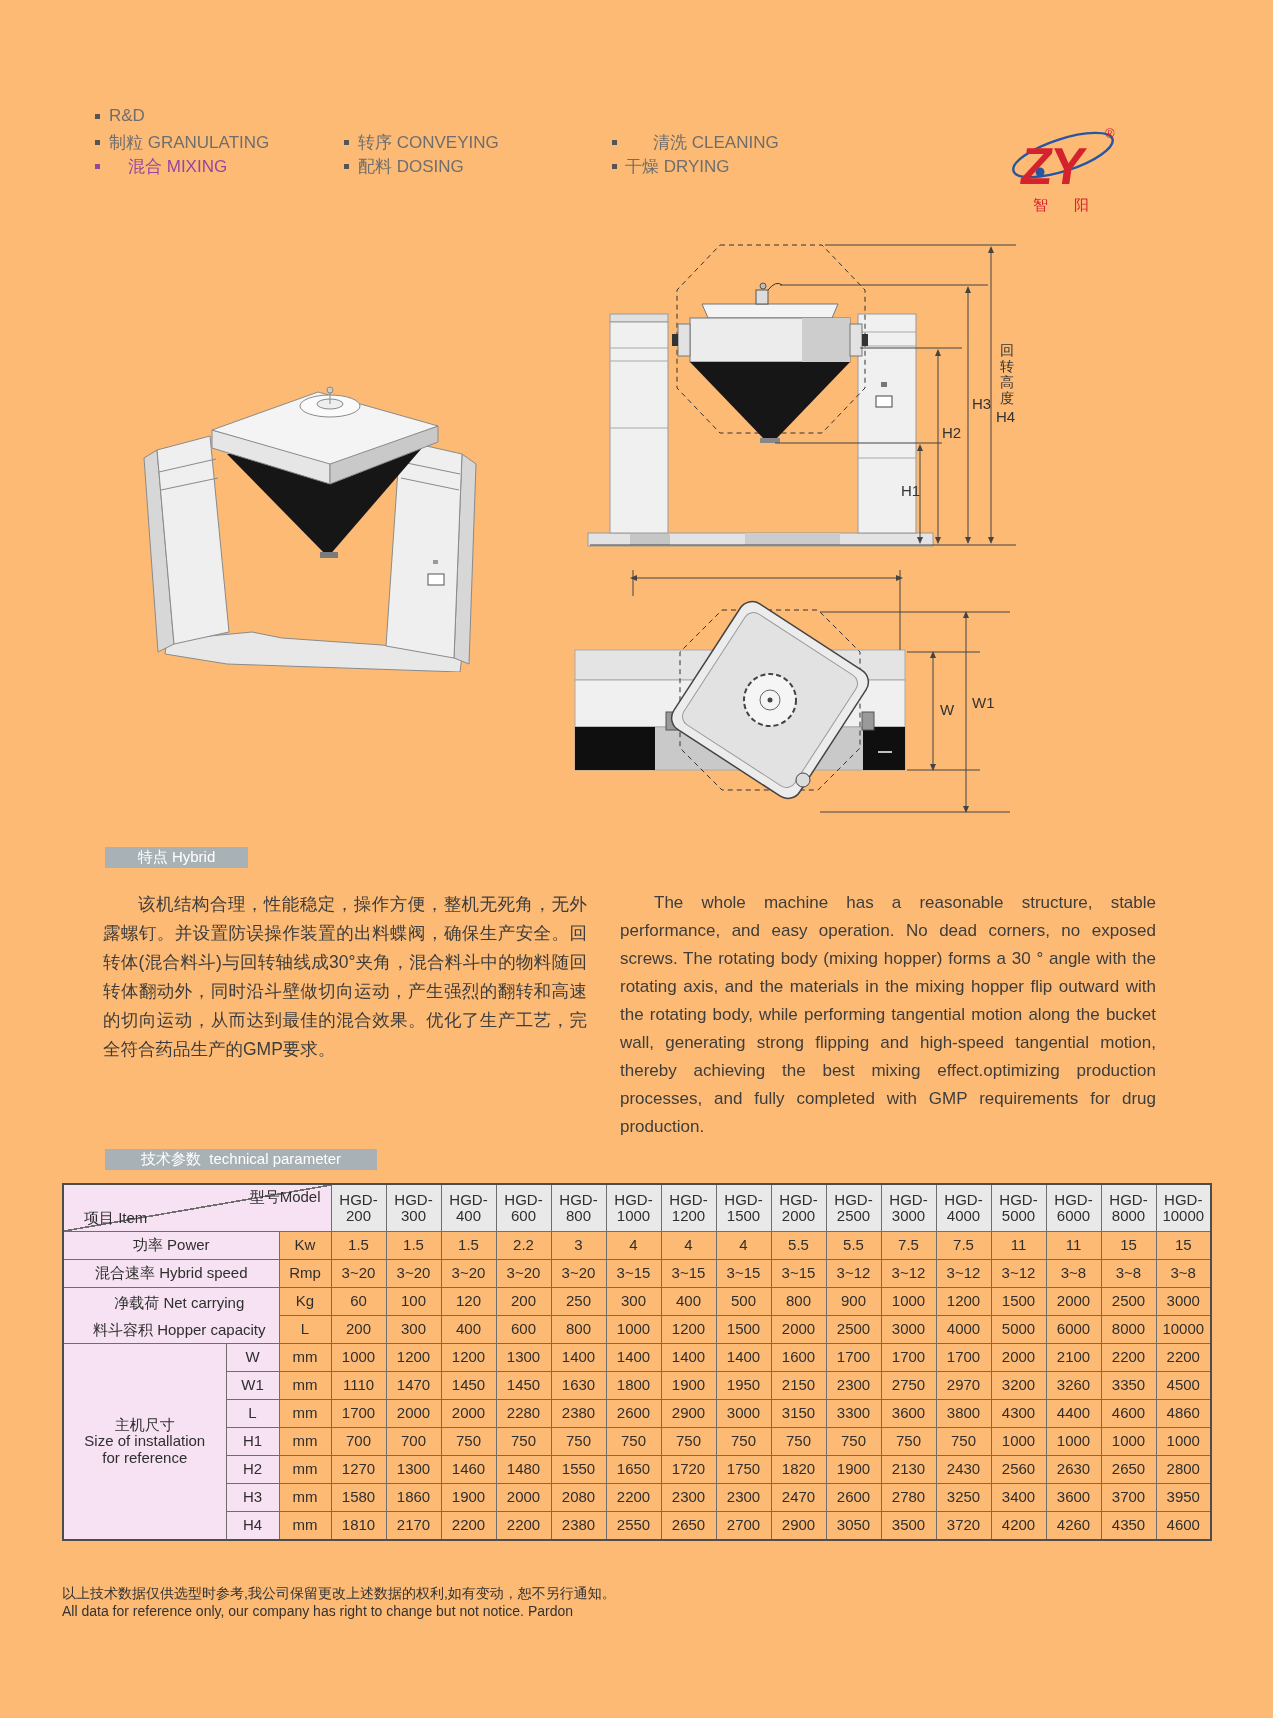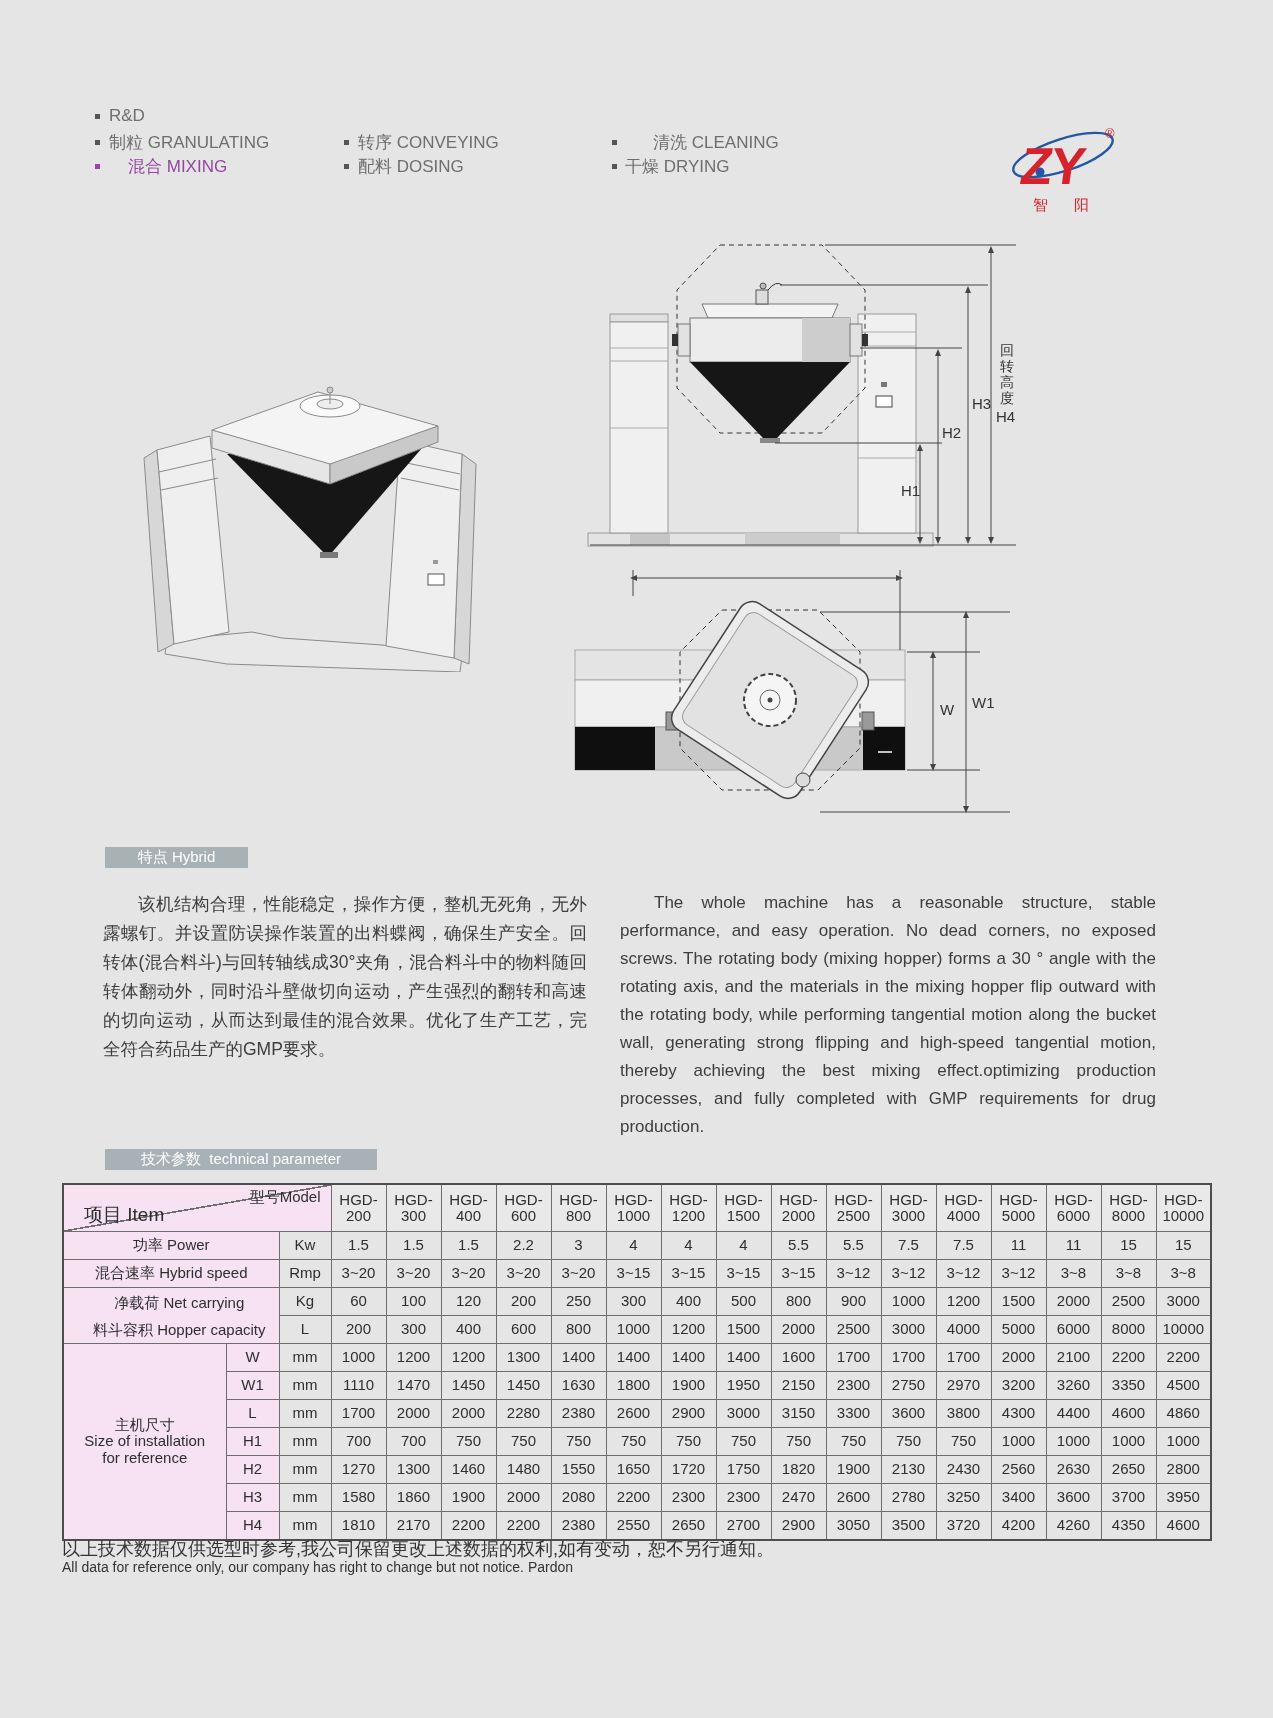--- a/index.html
+++ b/index.html
@@ -1,16 +1,16 @@
 <!DOCTYPE html>
 <html style="--accent: #9547a0; --bar: #a8b2b6; --pink: #f6e2f2; --red: #d5232e; --blue: #2456a4;"><head>
 <meta charset="utf-8">
 <style>
   html,body{margin:0;padding:0;background:#fff;}
-  .page{position:relative;width:1273px;height:1718px;background:#e5e5e5;overflow:hidden;
+  .page{position:relative;width:1273px;height:1718px;background:#fdba74;overflow:hidden;
         font-family:"Liberation Sans","DejaVu Sans",sans-serif;color:#3b3b3b;}
   
   .nav-item{position:absolute;display:flex;align-items:center;gap:9px;font-size:17px;color:#6e6e6e;white-space:nowrap;}
   .nav-item .bullet{width:5px;height:5px;background:#555;flex:0 0 auto;}
   .nav-item.active{color:var(--accent);}
   .nav-item.active .bullet{background:var(--accent);}
   .n1{left:95px;top:106px;} .n2{left:95px;top:131px;} .n3{left:95px;top:155px;gap:28px;}
   .n4{left:344px;top:131px;} .n5{left:344px;top:155px;}
   .n6{left:612px;top:131px;gap:36px;} .n7{left:612px;top:155px;gap:8px;}
   
@@ -33,28 +33,28 @@
   
   table.param{position:absolute;left:62px;top:1183px;width:1148px;border-collapse:collapse;
               table-layout:fixed;border:2px solid #4d4d4d;}
   table.param td{border:1px solid #6e6e6e;text-align:center;vertical-align:middle;
                  font-size:15px;color:#2f2f2f;height:27px;padding:0;line-height:1.1;}
   table.param tr.hrow td{height:46px;}
   td.model{background:#e9e9e9;font-size:15px;}
   td.corner{background:var(--pink);position:relative;
     background-image:linear-gradient(to bottom right,rgba(0,0,0,0) calc(50% - 0.8px),
       #6e6e6e calc(50% - 0.8px),#6e6e6e calc(50% + 0.8px),rgba(0,0,0,0) calc(50% + 0.8px));}
-  td.corner .ci{position:absolute;left:20px;bottom:5px;font-size:19px;}
+  td.corner .ci{position:absolute;left:20px;bottom:5px;font-size:15px;}
   td.corner .cm{position:absolute;right:10px;top:4px;font-size:15px;}
   td.lab,td.sub{background:var(--pink);}
   td.lab2 div{height:27px;line-height:27px;margin-left:16px;}
   td.main{line-height:1.35;}
   
   .footer{position:absolute;left:62px;top:1540px;color:#333;}
-  .footer .f-cn{font-size:18px;line-height:18px;}
+  .footer .f-cn{font-size:14px;line-height:18px;margin-top:44px;}
   .footer .f-en{font-size:14px;line-height:18px;}
   svg text{font-family:"Liberation Sans","DejaVu Sans",sans-serif;}
 </style>
 </head>
 <body>
 
 <div class="page">
 
   <div class="nav-item n1">
     <span class="bullet"></span>

